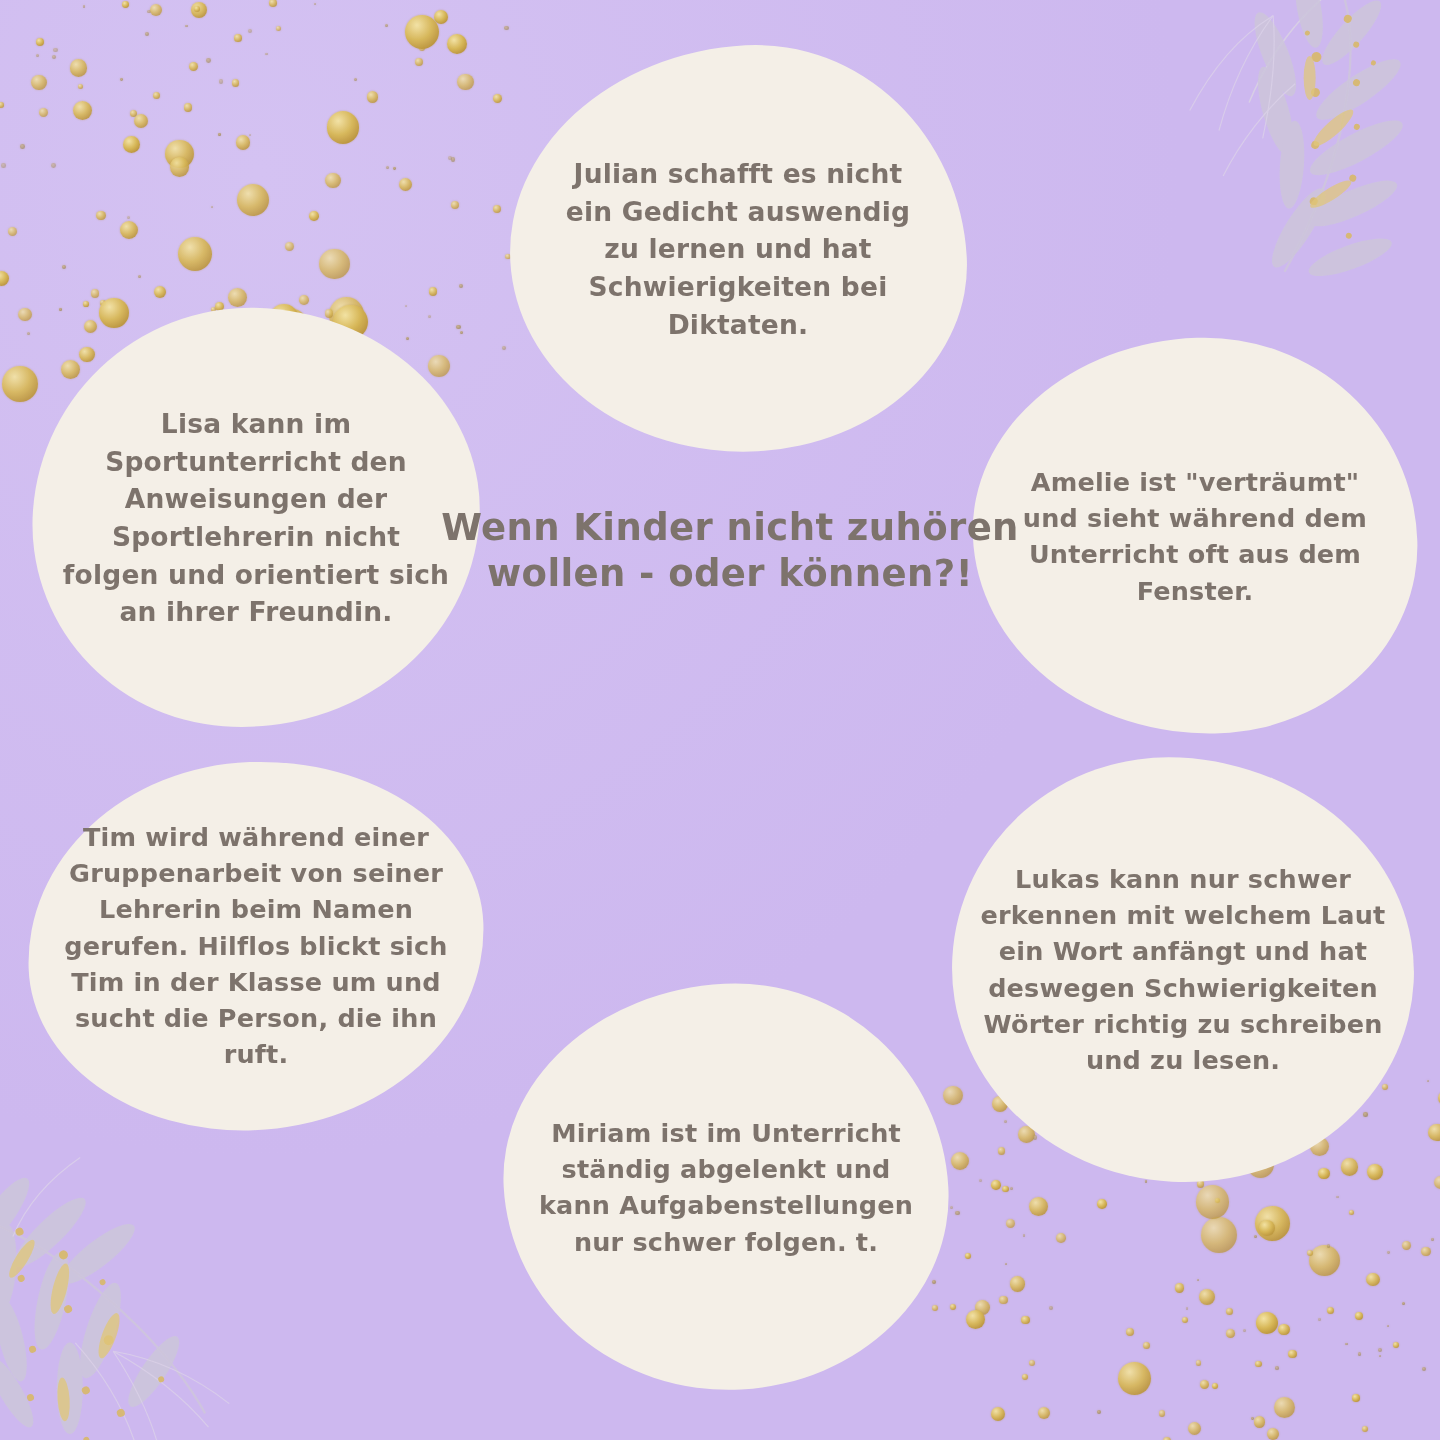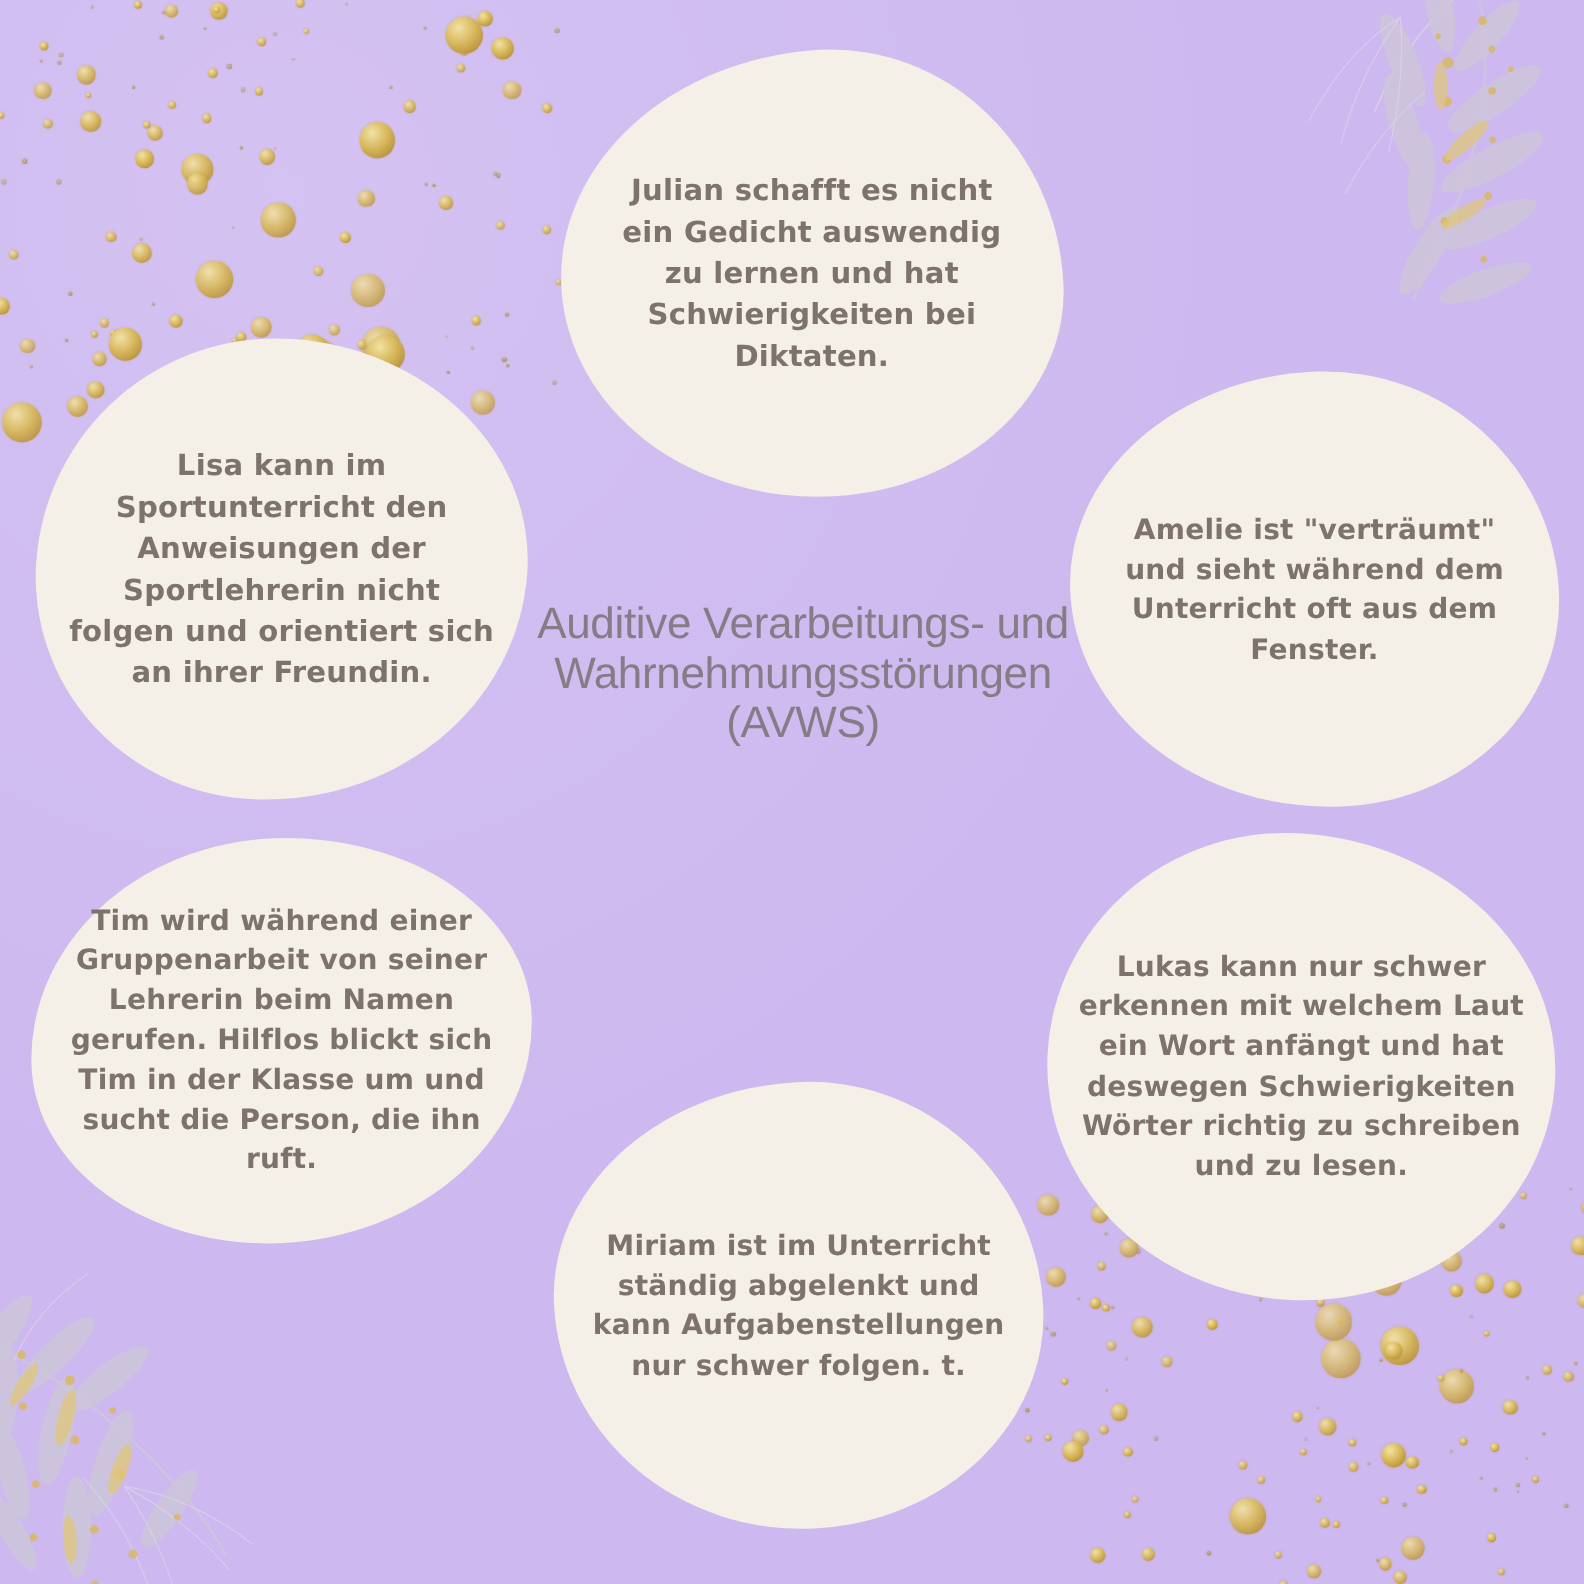--- a/index.html
+++ b/index.html
@@ -478,16 +478,16 @@
 
   <div class="blob" id="blob-lukas">
     <p>Lukas kann nur schwer erkennen mit welchem Laut ein Wort anfängt und hat deswegen Schwierigkeiten Wörter richtig zu schreiben und zu lesen.</p>
   </div>
 
   <div class="blob" id="blob-miriam">
     <p>Miriam ist im Unterricht ständig abgelenkt und kann Aufgabenstellungen nur schwer folgen. t.</p>
   </div>
 
   <div id="center-block">
-    <h2 id="subtitle">Auditive Verarbeitungs- und Wahrnehmungsstörungen (AVWS)</h2>
+    <h1 id="headline">Wenn Kinder nicht zuhören wollen - oder können?!</h1>
   </div>
 
 </div>
 
 </body></html>

